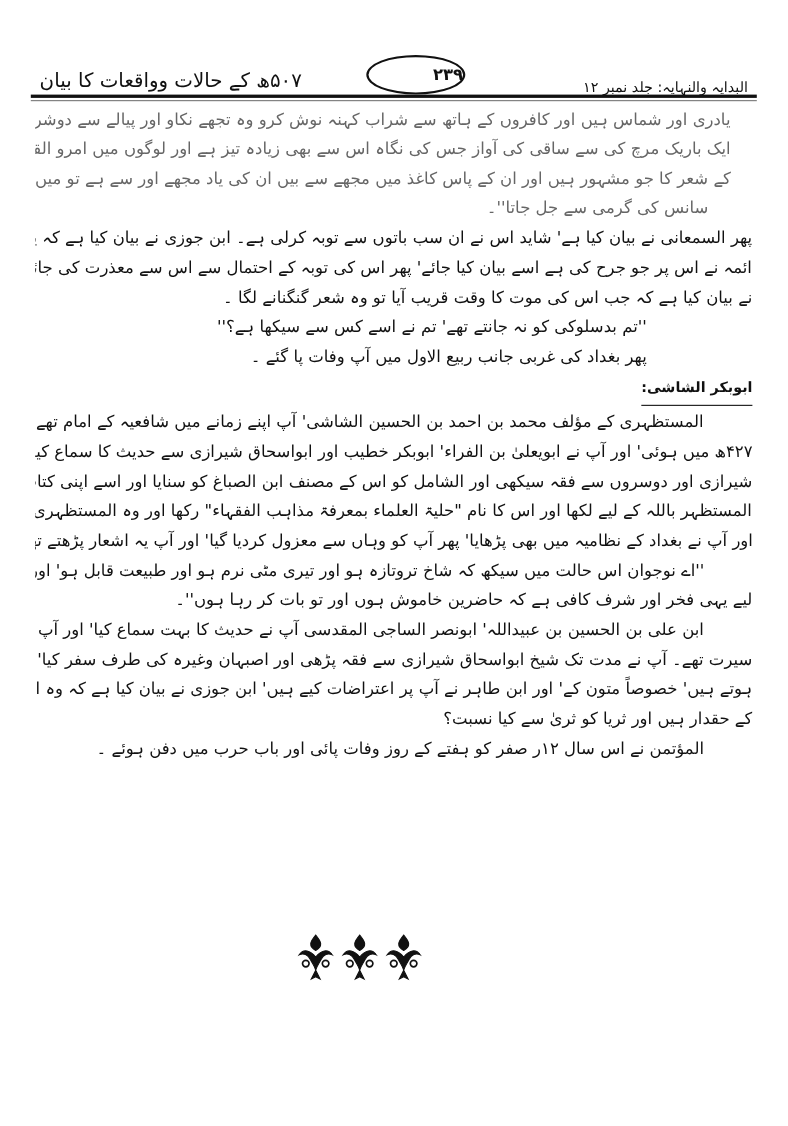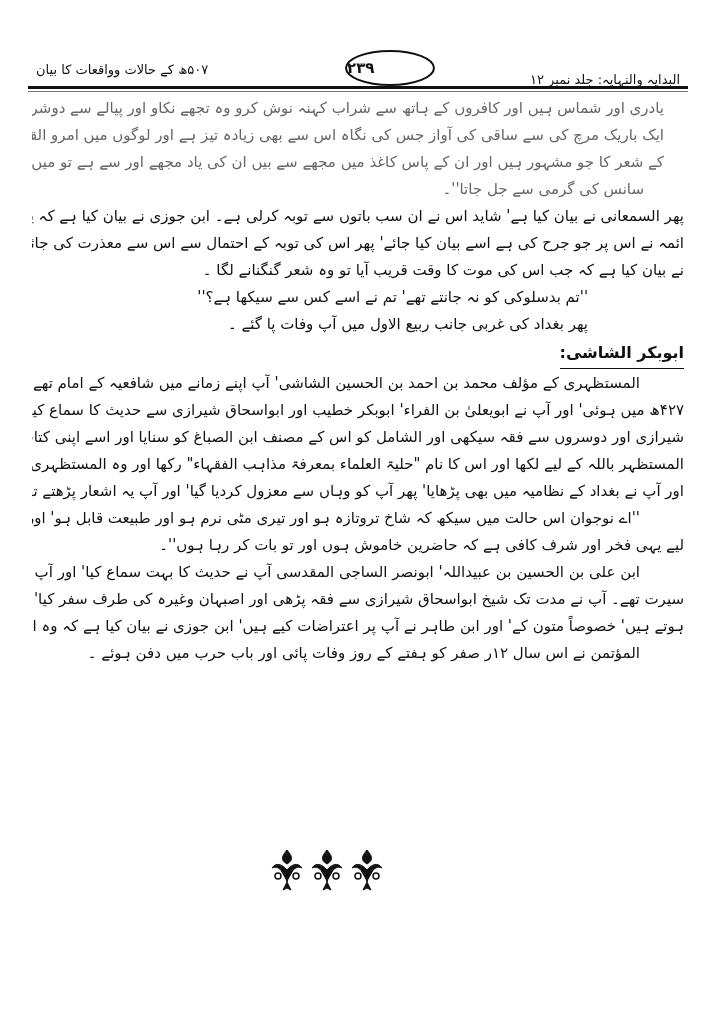--- a/index.html
+++ b/index.html
@@ -1,36 +1,36 @@
 <!DOCTYPE html>
 <html><head>
 <meta charset="utf-8">
 <style>
   html, body { margin:0; padding:0; background:#ffffff; }
   body { width:716px; height:1024px; position:relative; overflow:hidden;
          font-family:"DejaVu Sans", sans-serif; color:#111; }
   .page { position:absolute; left:0; top:0; width:716px; height:1024px; }
   .header { position:absolute; left:28px; top:56px; width:660px; height:30px; }
-  .hdr-left { position:absolute; left:8px; top:6px; font-size:13px; direction:rtl; }
+  .hdr-left { position:absolute; left:8px; top:6px; font-size:18px; direction:rtl; }
   .hdr-right { position:absolute; right:8px; top:16px; font-size:13px; direction:rtl; }
-  .page-num { position:absolute; left:317px; top:-6px; width:86px; height:32px;
+  .page-num { position:absolute; left:305px; top:-6px; width:86px; height:32px;
               border:2px solid #111; border-radius:50%; background:#fff;
-              text-align:left; line-height:32px; font-size:15px; font-weight:bold; }
+              text-align:right; line-height:32px; font-size:15px; font-weight:bold; }
   .hdr-rule { position:absolute; left:0; top:30px; width:660px; height:0;
               border-top:3px solid #111; }
   .hdr-rule2 { position:absolute; left:0; top:35px; width:660px; height:0;
                border-top:1px solid #777; }
   .body { position:absolute; left:32px; top:96px; width:652px; direction:rtl; }
   .line { font-size:15px; line-height:25px; height:27px; white-space:nowrap;
           overflow:hidden; text-align:justify; text-align-last:justify; }
   .line.faded { color:#666; }
   .line.short { text-align-last:right; }
   .line.indent { padding-right:44px; }
   .line.quote { padding-right:96px; text-align-last:right; }
-  .heading { font-size:16px; font-weight:bold; line-height:28px; height:32px; }
+  .heading { font-size:13px; font-weight:bold; line-height:28px; height:32px; }
   .heading span { display:inline-block; border-bottom:1.5px solid #111; padding-bottom:1px; }
   .ornaments { position:absolute; left:268px; top:848px; width:120px; height:48px;
                display:flex; gap:2px; }
   .orn { width:38px; height:46px; }
 </style>
 </head>
 <body>
 
 <div class="page">
 
@@ -62,20 +62,21 @@
     <div class="line">المستظہر باللہ کے لیے لکھا اور اس کا نام "حلیۃ العلماء بمعرفۃ مذاہب الفقہاء" رکھا اور وہ المستظہری کے نام سے مشہور ہے'</div>
     <div class="line short">اور آپ نے بغداد کے نظامیہ میں بھی پڑھایا' پھر آپ کو وہاں سے معزول کردیا گیا' اور آپ یہ اشعار پڑھتے تھے ۔</div>
 
     <div class="line indent">''اے نوجوان اس حالت میں سیکھ کہ شاخ تروتازہ ہو اور تیری مٹی نرم ہو اور طبیعت قابل ہو' اور اے جوان! تیرے</div>
     <div class="line short">لیے یہی فخر اور شرف کافی ہے کہ حاضرین خاموش ہوں اور تو بات کر رہا ہوں''۔</div>
 
 
     <div class="line indent">ابن علی بن الحسین بن عبیداللہ' ابونصر الساجی المقدسی آپ نے حدیث کا بہت سماع کیا' اور آپ صحیح النقل' خوشخط اور خوش</div>
     <div class="line">سیرت تھے۔ آپ نے مدت تک شیخ ابواسحاق شیرازی سے فقہ پڑھی اور اصبہان وغیرہ کی طرف سفر کیا' اور آپ حفاظ میں شمار</div>
     <div class="line">ہوتے ہیں' خصوصاً متون کے' اور ابن طاہر نے آپ پر اعتراضات کیے ہیں' ابن جوزی نے بیان کیا ہے کہ وہ اس سے زیادہ</div>
+    <div class="line short">کے حقدار ہیں اور ثریا کو ثریٰ سے کیا نسبت؟</div>
     <div class="line indent short">المؤتمن نے اس سال ۱۲ر صفر کو ہفتے کے روز وفات پائی اور باب حرب میں دفن ہوئے ۔</div>
   </div>
 
   <div class="ornaments">
     <svg class="orn" viewBox="0 0 38 46">
       <path d="M19 2 C14 8 12 12 19 16 C26 12 24 8 19 2Z M4 20 C8 14 14 16 19 22 C24 16 30 14 34 20 C30 18 26 20 24 24 C22 28 20 30 19 34 C18 30 16 28 14 24 C12 20 8 18 4 20Z M19 34 L15 42 L19 40 L23 42Z" fill="#111" stroke="#111" stroke-width="1"></path>
       <circle cx="10" cy="28" r="3" fill="none" stroke="#111" stroke-width="1.5"></circle>
       <circle cx="28" cy="28" r="3" fill="none" stroke="#111" stroke-width="1.5"></circle>
     </svg>
     <svg class="orn" viewBox="0 0 38 46">

